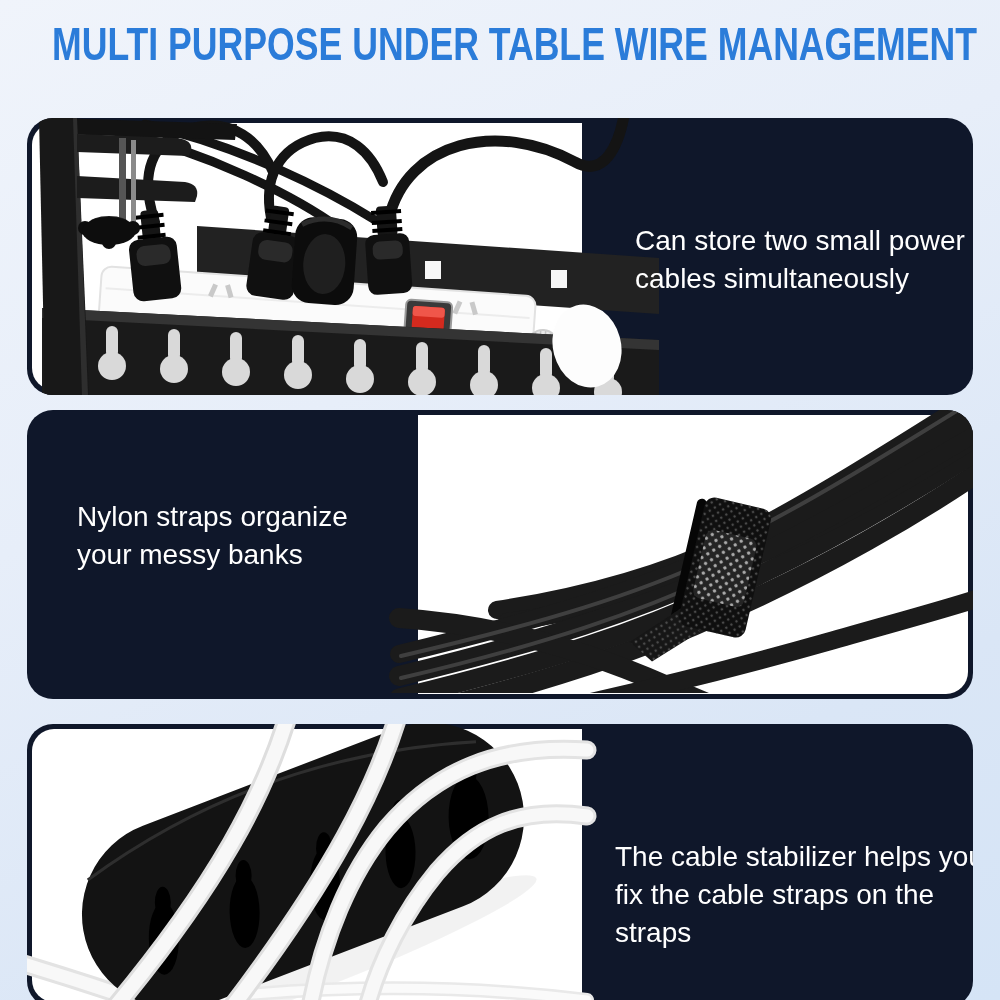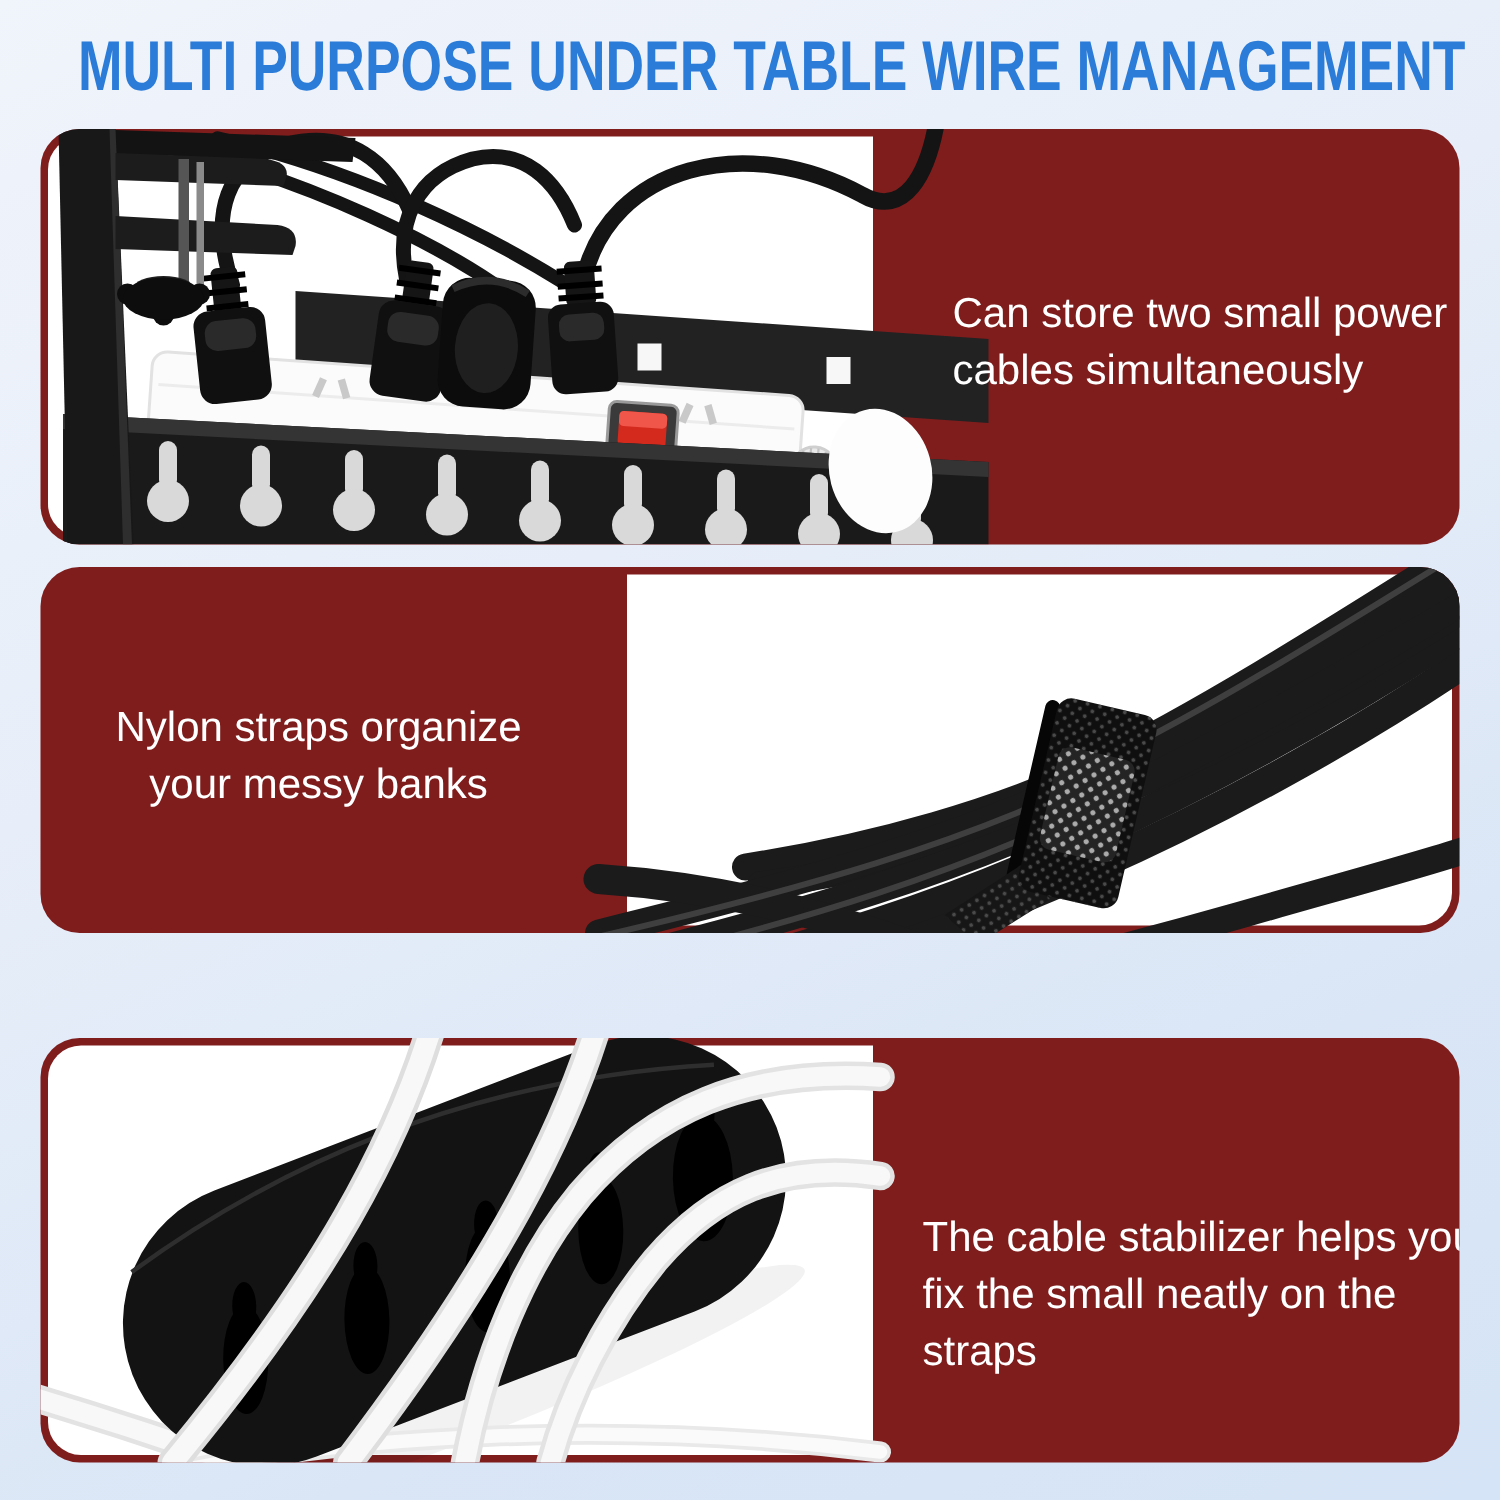--- a/index.html
+++ b/index.html
@@ -4,24 +4,24 @@
 <style>
   html,body{margin:0;padding:0;}
   body{
     width:1000px;height:1000px;position:relative;overflow:hidden;
     font-family:"Liberation Sans",sans-serif;
     background:linear-gradient(155deg,#f0f4fb 0%,#e7eef9 38%,#dae6f6 75%,#d5e4f6 100%);
   }
   .title-wrap{position:absolute;left:38px;top:12px;width:956px;height:66px;}
   .panel{
     position:absolute;left:27px;width:946px;
-    background:#7f1d1d;border-radius:26px;overflow:hidden;
+    background:#0f172a;border-radius:26px;overflow:hidden;margin-top:32px;
   }
   #panel1{top:86px;height:277px;}
-  #panel2{top:378px;height:244px;text-align:center;}
+  #panel2{top:378px;height:289px;}
   #panel3{top:692px;height:283px;}
   .photo{position:absolute;top:5px;bottom:5px;width:550px;background:#ffffff;}
   .photo.left{left:5px;border-radius:22px 0 0 22px;}
   .photo.right{right:5px;border-radius:0 22px 22px 0;}
   .art{position:absolute;left:0;top:0;}
   .caption{
     position:absolute;color:#ffffff;font-size:28px;line-height:38px;
     font-family:"Liberation Sans",sans-serif;font-weight:400;
   }
   .caption .ln{white-space:nowrap;}
@@ -224,16 +224,16 @@
       <path d="M372,-12 C350,62 306,150 205,283" stroke="#dedede" stroke-width="20"></path>
       <path d="M372,-12 C350,62 306,150 205,283" stroke="#f8f8f8" stroke-width="14"></path>
       <path d="M560,26 C470,20 408,48 360,104 C322,150 296,214 283,283" stroke="#e3e3e3" stroke-width="19"></path>
       <path d="M560,26 C470,20 408,48 360,104 C322,150 296,214 283,283" stroke="#f8f8f8" stroke-width="13"></path>
       <path d="M560,92 C492,82 448,104 410,148 C377,188 352,238 340,283" stroke="#e3e3e3" stroke-width="19"></path>
       <path d="M560,92 C492,82 448,104 410,148 C377,188 352,238 340,283" stroke="#f8f8f8" stroke-width="13"></path>
     </g>
   </svg>
   <div class="caption">
     <div class="ln">The cable stabilizer helps you</div>
-    <div class="ln">fix the small neatly on the</div>
+    <div class="ln">fix the cable straps on the</div>
     <div class="ln">straps</div>
   </div>
 </div>
 
 </body></html>

